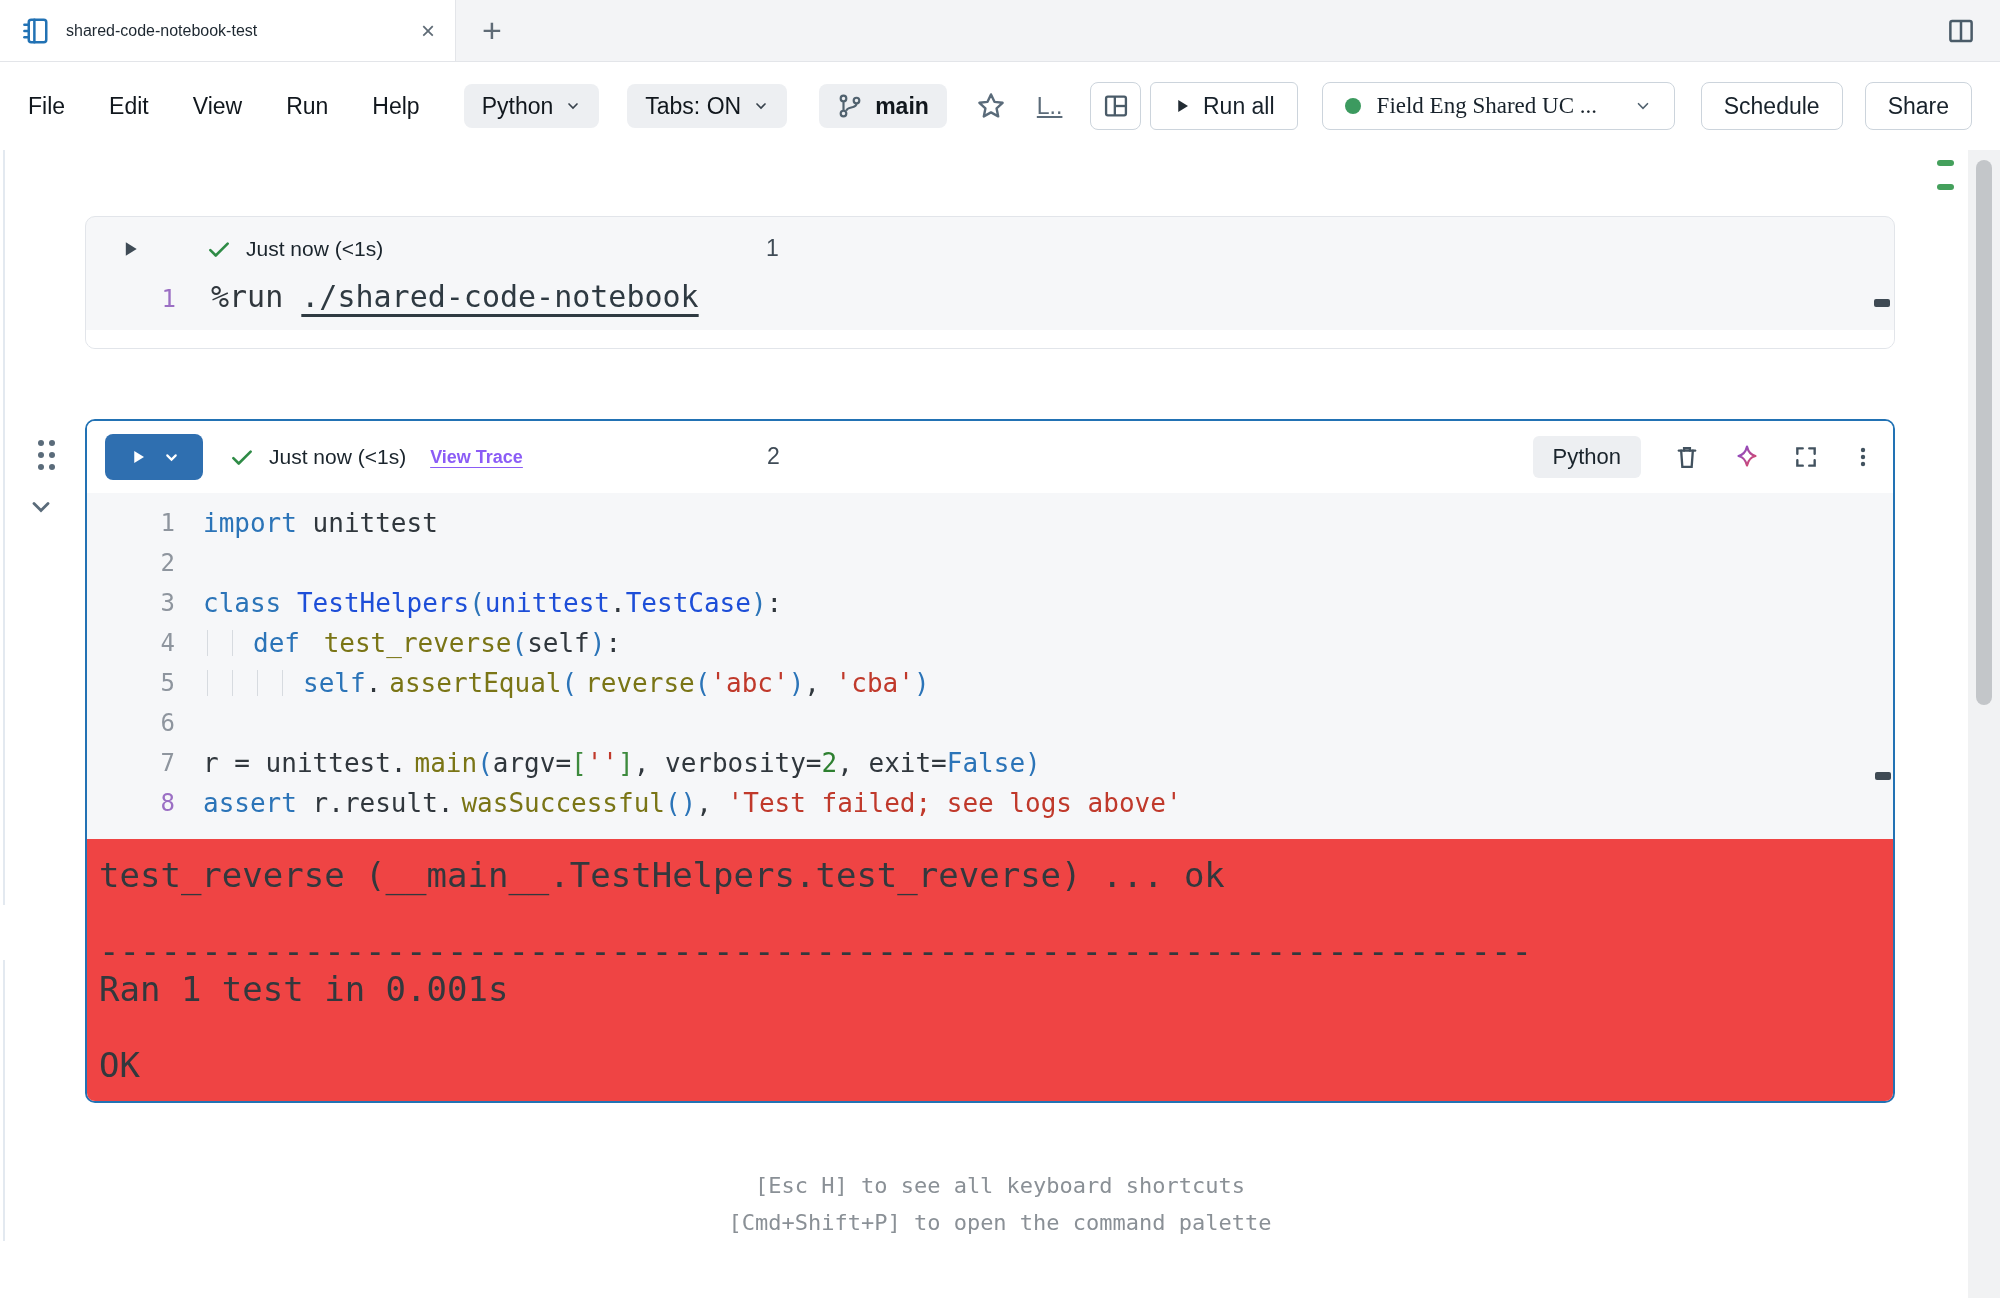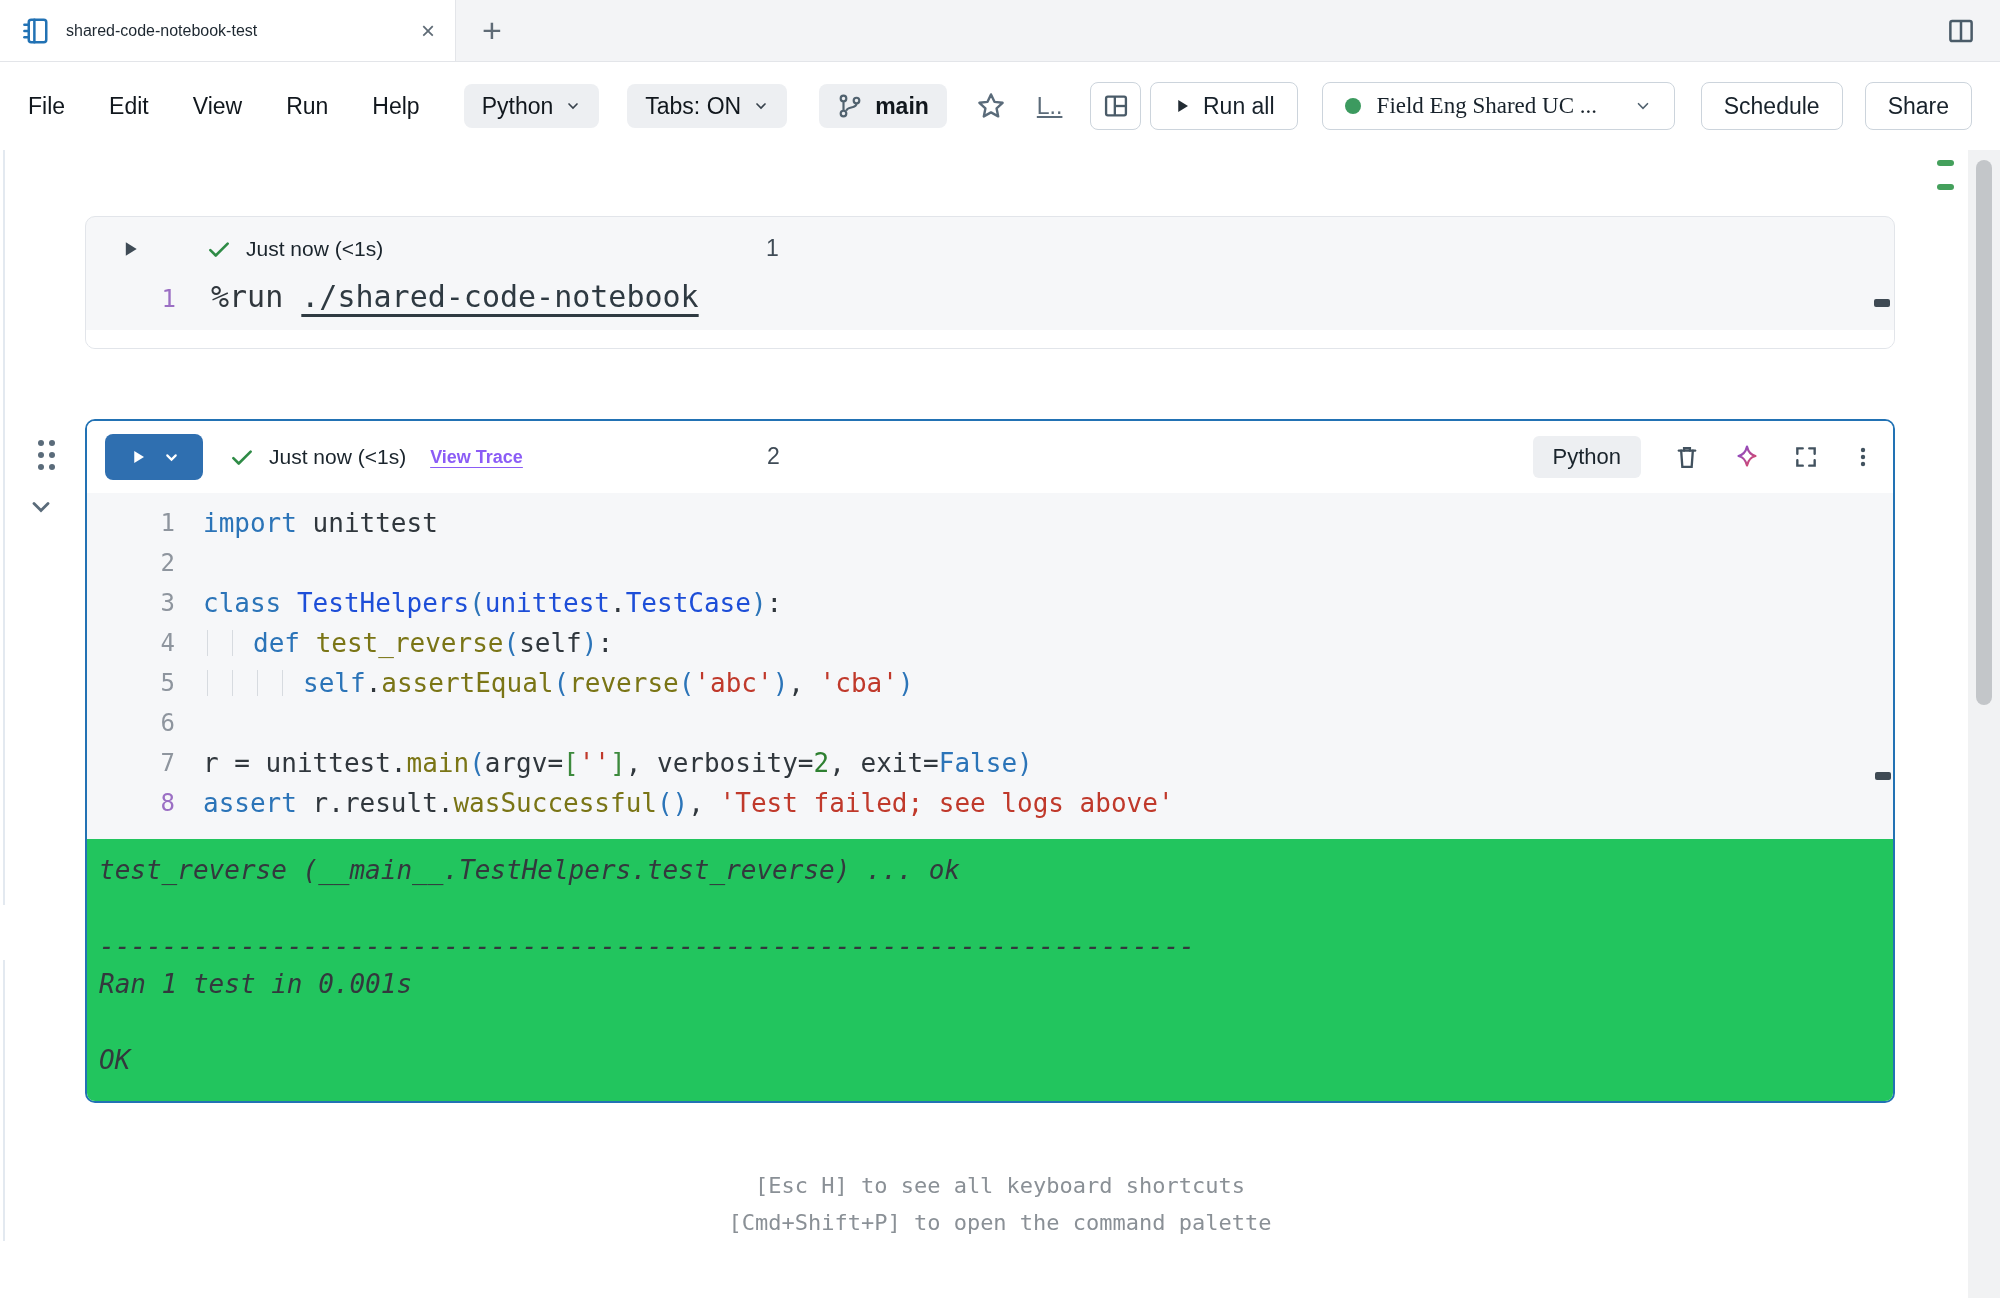--- a/index.html
+++ b/index.html
@@ -15,21 +15,21 @@
 
   
   .toolbar { height:88px; background:#fff; display:flex; align-items:center; padding:0 28px; position:relative; }
   .menu-item { font-size:23px; color:#11171d; margin-right:44px; cursor:pointer; }
   .pill { background:#edeff2; border-radius:8px; height:44px; display:inline-flex; align-items:center; gap:12px; padding:0 18px; font-size:23px; color:#11171d; cursor:pointer; white-space:nowrap; }
   .pill.branch { font-weight:700; }
   .iconlink { margin-left:28px; display:flex; align-items:center; cursor:pointer; }
   .trunc-link { margin-left:30px; font-size:23px; color:#5b6b79; text-decoration:underline; cursor:pointer; }
   .icon-btn { margin-left:28px; width:58px; height:48px; border:1px solid #ccd4dc; border-radius:8px; display:flex; align-items:center; justify-content:center; background:#fff; cursor:pointer; }
   .btn { border:1px solid #ccd4dc; border-radius:8px; height:48px; background:#fff; display:inline-flex; align-items:center; gap:12px; padding:0 22px; font-size:23px; color:#18222b; cursor:pointer; white-space:nowrap; }
-  .btn.runall { margin-left:9px; }
+  .btn.runall { margin-left:9px;border-radius:6px; }
   .cluster { margin-left:24px; width:400px; justify-content:flex-start; gap:16px;font-family:Liberation Serif, serif; }
   .cluster .dot { width:16px; height:16px; border-radius:50%; background:#3c9a5f; }
   .cluster .lbl { flex:1; }
   .btn.schedule { margin-left:26px; }
   .btn.share { margin-left:22px; }
 
   
   .notebook { position:relative; padding-top:66px; }
   .leftline { position:absolute; left:3px; top:0; bottom:0; width:2px; background:#e3e9f0; }
   .leftline-gap { position:absolute; left:0; top:755px; height:55px; width:8px; background:#fff; }
@@ -68,27 +68,27 @@
   .hicon { display:flex; cursor:pointer; }
 
   .codearea { background:#f6f7f9; padding:10px 0 16px 0; position:relative; }
   .cline { display:flex; height:40px; align-items:center; font-family:"DejaVu Sans Mono", monospace; font-size:26px; }
   .cline .gut { width:88px; text-align:right; font-size:24px; color:#8e959e; flex:none; }
   .cline .gut.active { color:#9b6fc4; }
   .cline .src { margin-left:28px; white-space:pre; position:relative; color:#30373d; }
   .guide { position:absolute; top:2px; bottom:2px; width:1px; background:#d7dbe0; }
   .tk-kw  { color:#2b74b8; }
   .tk-cls { color:#1d4ed8; }
-  .tk-fn  { color:#7a7516; }
+  .tk-fn  { color:#7a7516;margin-left:8px; }
   .tk-str { color:#c0392b; }
   .tk-num { color:#2e8031; }
   .tk-brk { color:#3d8a3d; }
   .tk-txt { color:#30373d; }
 
-  .outputarea { background:#22c55e; padding:16px 0 18px 12px; font-family:"DejaVu Sans Mono", monospace; font-size:26px; color:#33383d;font-style:italic; }
+  .outputarea { background:#ef4444; padding:16px 0 18px 12px; font-family:"DejaVu Sans Mono", monospace; font-size:34px; color:#33383d; }
   .oline { height:38px; white-space:pre; }
 
   
   .hints { margin-top:64px; text-align:center; font-family:"DejaVu Sans Mono", monospace; font-size:22px; color:#8a9096; line-height:37px; }
 </style>
 </head>
 <body>
 
 <div class="tabbar">
   <div class="tab">

